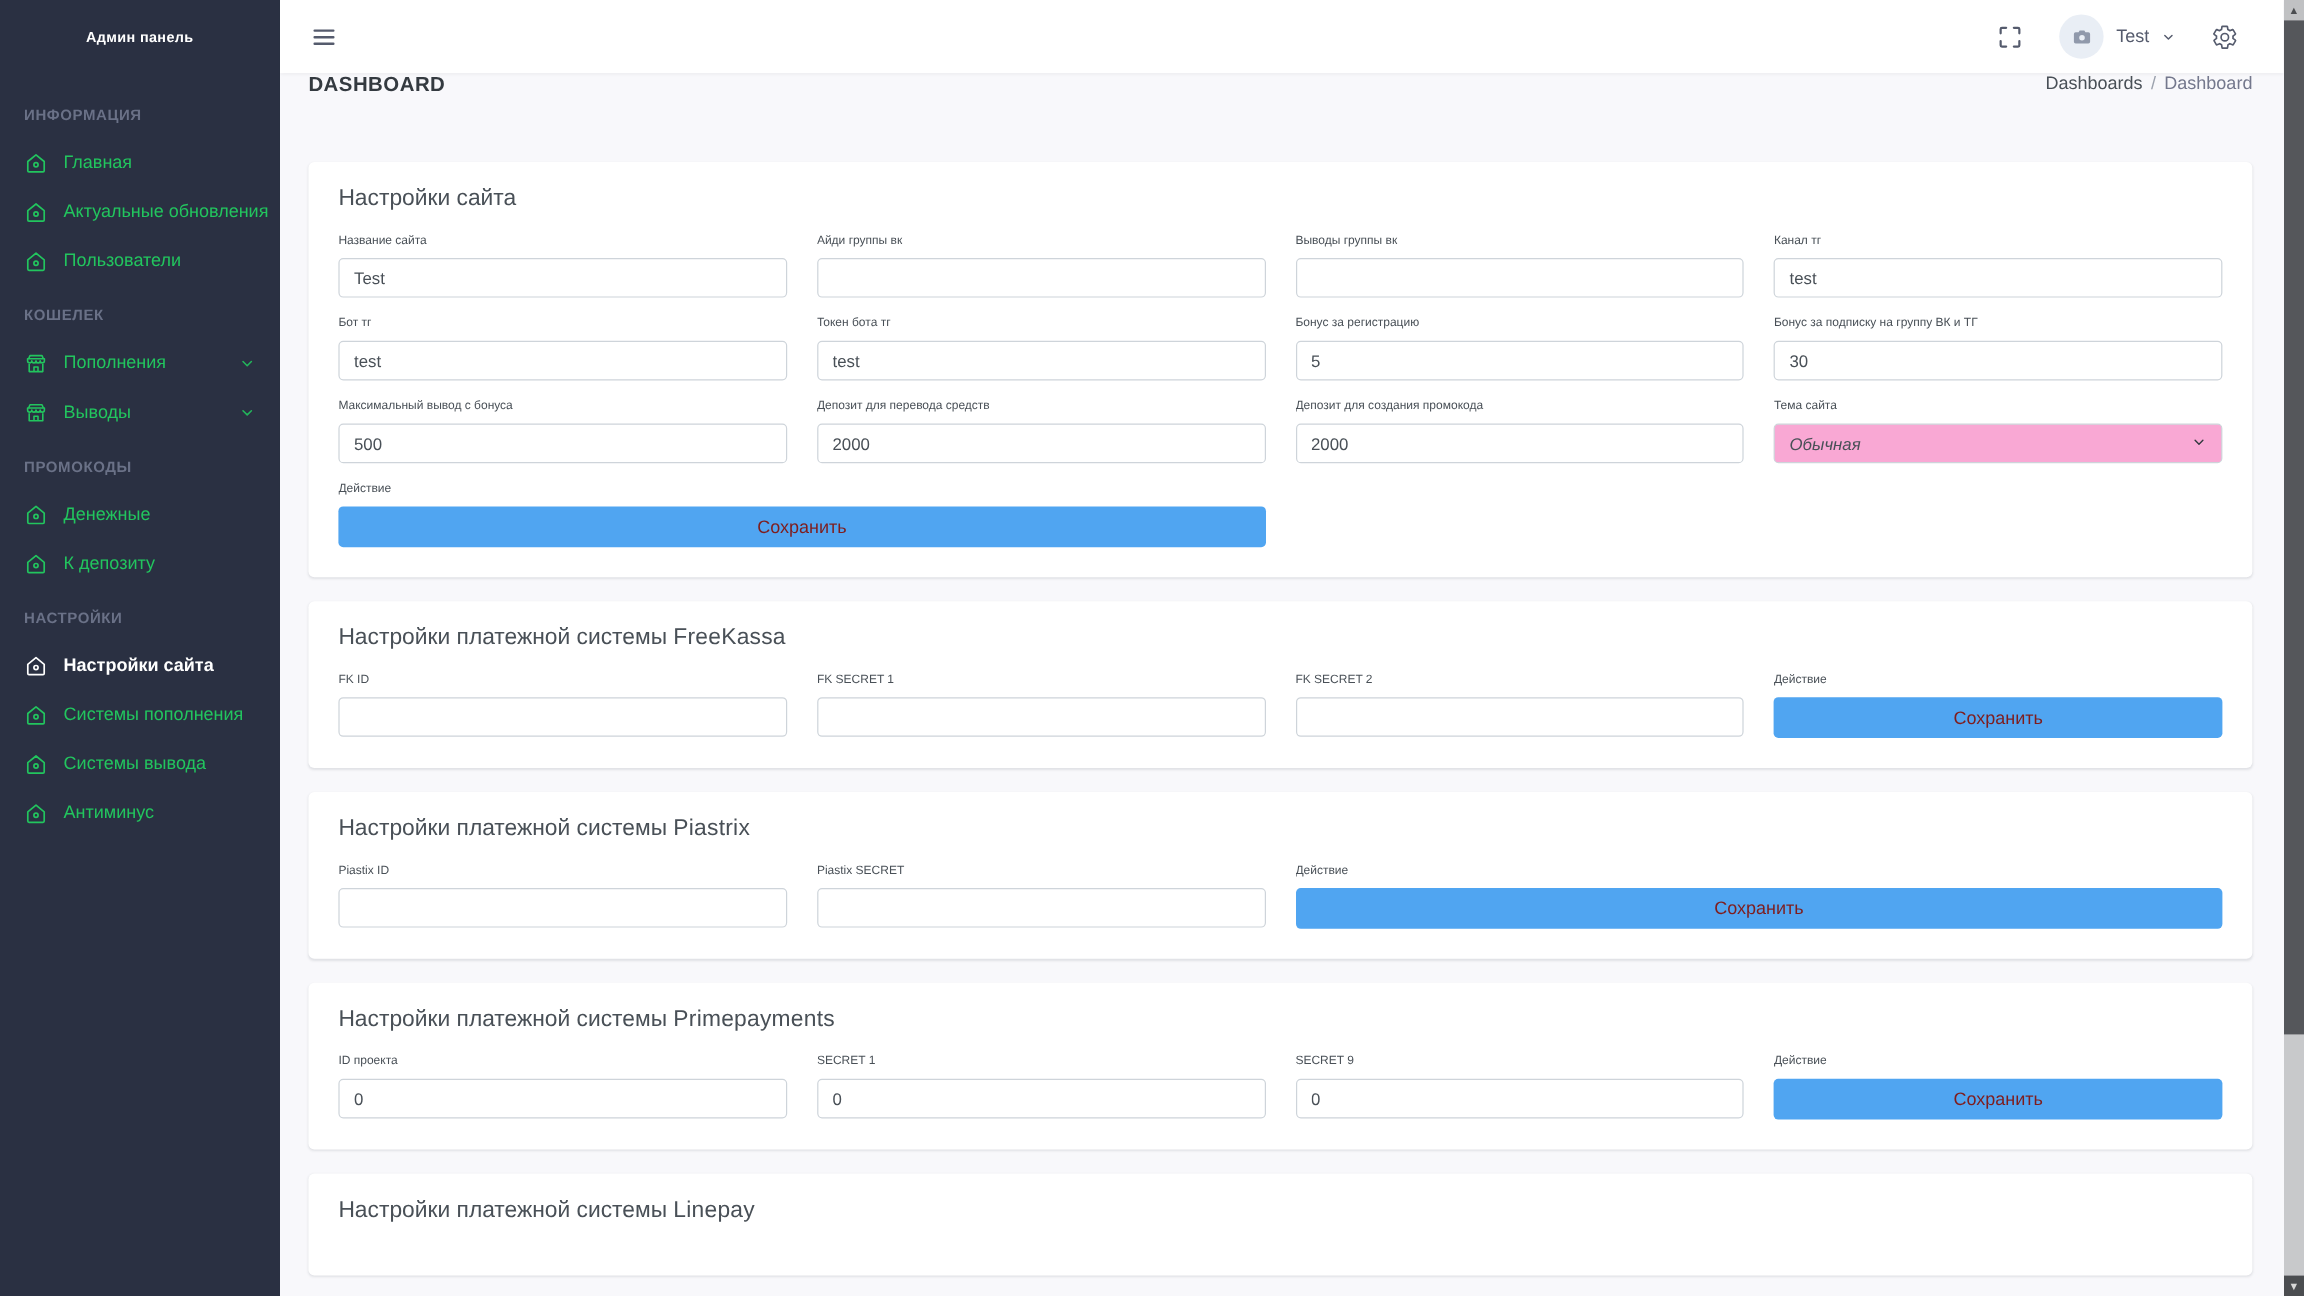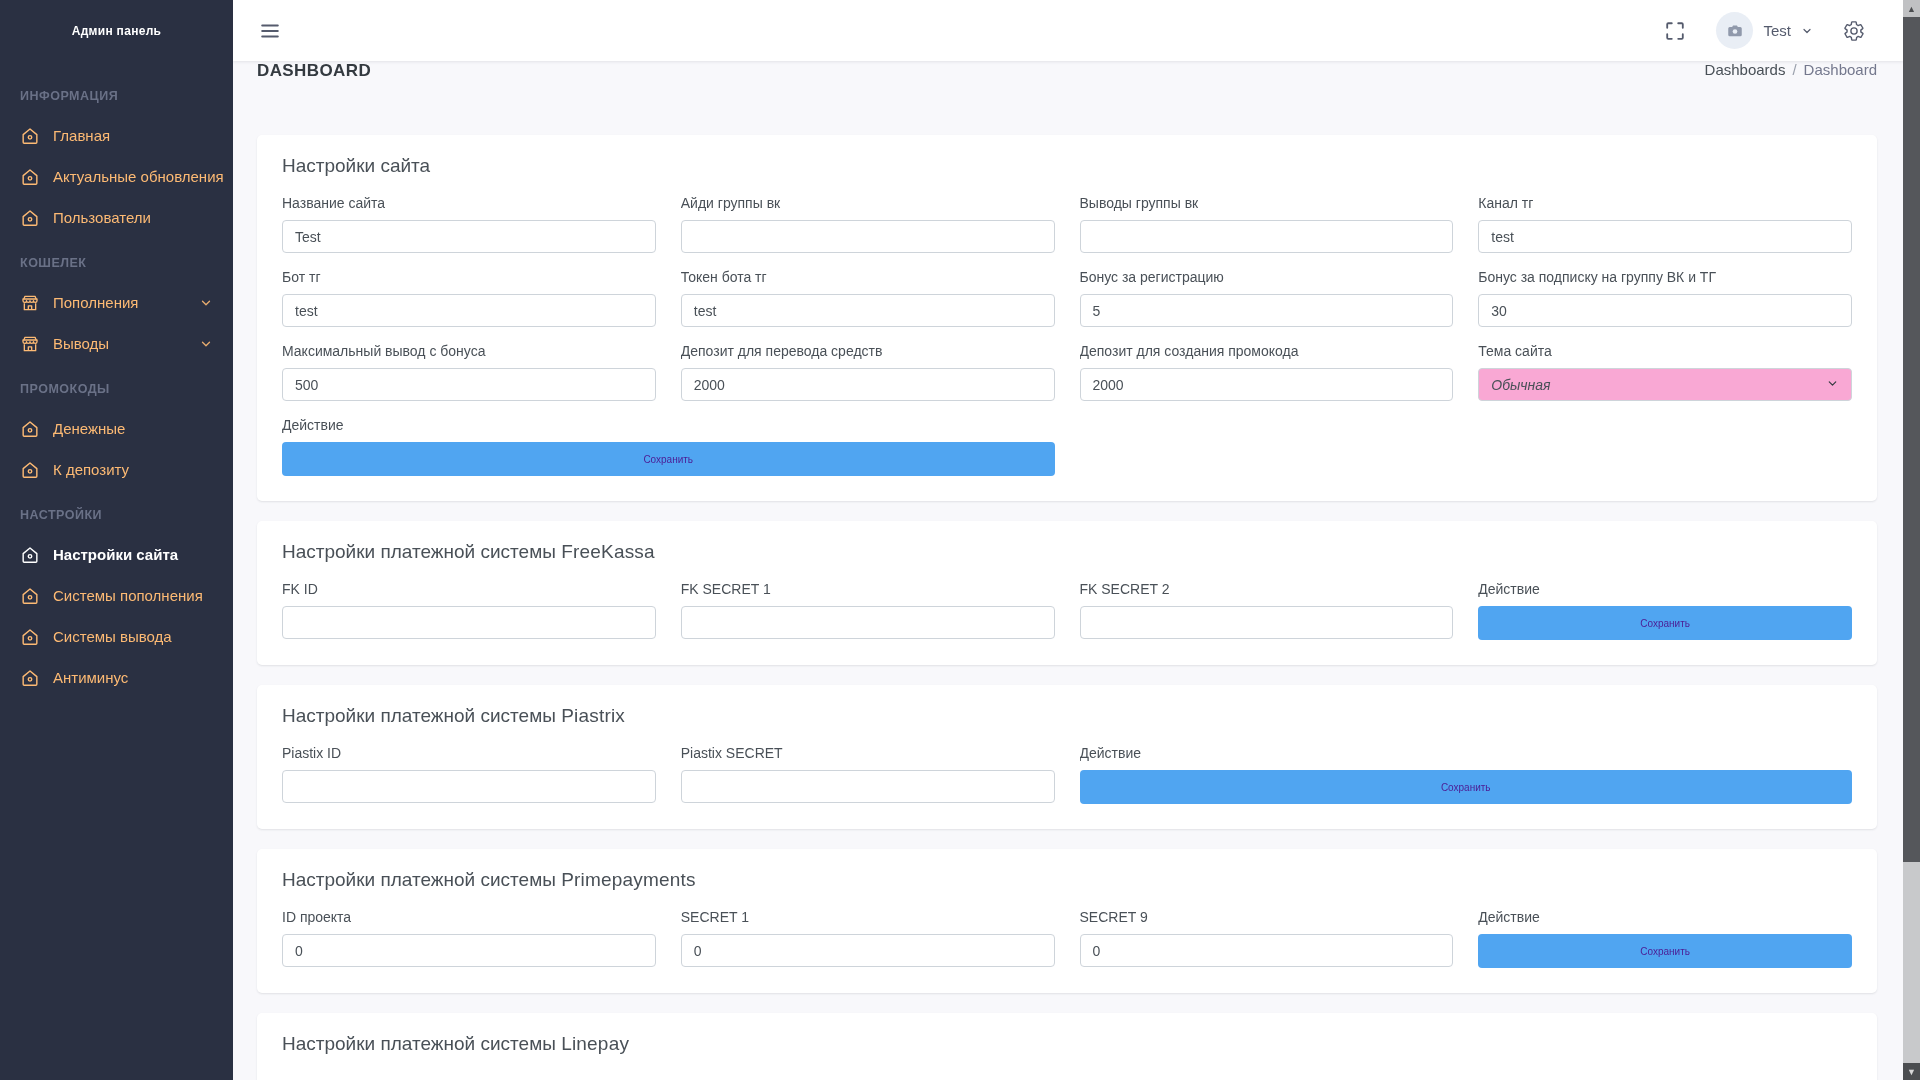--- a/index.html
+++ b/index.html
@@ -6,21 +6,21 @@
   html,body { width:1920px; height:1080px; overflow:hidden; }
   body { font-family:"Liberation Sans","DejaVu Sans",sans-serif; background:#f8f8fb; color:#495057; }
 
   
   .sidebar { position:fixed; left:0; top:0; bottom:0; width:233px; background:#2a3042; z-index:5; }
   .brand { height:61px; display:flex; align-items:center; justify-content:center;
            color:#ffffff; font-size:12px; font-weight:bold; letter-spacing:.3px; }
   .menu { padding-top:10px; }
   .menu-title { padding:18px 20px 12px; color:#6a7187; font-size:12.5px; font-weight:bold;
                 letter-spacing:.04em; }
-  .side-item { display:flex; align-items:center; padding:10.5px 20px; color:#fdba74;
+  .side-item { display:flex; align-items:center; padding:10.5px 20px; color:#22c55e;
                font-size:15px; cursor:pointer; }
   .side-item .s-icon { width:20px; height:20px; margin-right:13px; flex:none; }
   .side-item .s-icon svg { width:20px; height:20px; display:block; }
   .side-item .s-label { white-space:nowrap; }
   .side-item .s-chev { margin-left:auto; width:14px; height:14px; opacity:.9; }
   .side-item .s-chev svg { width:14px; height:14px; display:block; }
   .side-item.active { color:#ffffff; font-weight:bold; }
 
   
   .main { margin-left:233px; margin-right:17px; }
@@ -46,37 +46,37 @@
 
   
   .content { padding:0 26px 0 24px; }
   .card { background:#ffffff; border-radius:5px; box-shadow:0 1px 2px rgba(56,65,74,.12);
           padding:20px 25px 25px; margin-bottom:20px; }
   .card-title { font-size:19px; font-weight:500; color:#495057; margin-bottom:18px; }
   .card-title .brand-part { letter-spacing:.2px; }
   .grid { display:grid; grid-template-columns:repeat(4,1fr); column-gap:25px; row-gap:16px; }
   .field { min-width:0; }
   .span2 { grid-column:span 2; }
-  .f-label { display:block; font-size:14px; color:#495057; font-weight:500; margin-bottom:9px;
+  .f-label { display:block; font-size:10px; color:#495057; font-weight:500; margin-bottom:9px;
              white-space:nowrap; overflow:hidden; }
   .f-input { width:100%; height:33px; border:1px solid #ced4da; border-radius:4px;
              padding:0 12px; font-size:14px; color:#495057; background:#fff; outline:none;
              font-family:"Liberation Sans","DejaVu Sans",sans-serif; }
   .f-select { width:100%; height:33px; border:1px solid #ced4da; border-radius:4px;
               padding:0 12px; font-size:14px; color:#495057; background:#f9a8d4;
               display:flex; align-items:center; justify-content:space-between; cursor:pointer;font-style:italic; }
   .f-select svg { width:13px; height:13px; color:#343a40; }
   .f-textarea-wrap { position:relative; }
   .f-textarea { width:100%; height:51px; border:1px solid #ced4da; border-radius:4px;
                 padding:6px 12px; font-size:14px; color:#495057; resize:none; outline:none;
                 font-family:"Liberation Sans","DejaVu Sans",sans-serif; display:block; }
   .resize-grip { position:absolute; right:3px; bottom:3px; width:11px; height:11px; pointer-events:none; }
   .resize-grip svg { width:11px; height:11px; display:block; }
   .f-button { width:100%; height:34px; border:none; border-radius:4px; background:#50a5f1;
-              color:#4c1d95; font-size:10px; cursor:pointer;
+              color:#7f1d1d; font-size:15px; cursor:pointer;
               font-family:"Liberation Sans","DejaVu Sans",sans-serif; }
 
   
   .scrollbar { position:fixed; right:0; top:0; bottom:0; width:17px; background:#c8c9cb; z-index:10; }
   .sb-arrow { position:absolute; left:0; width:17px; height:17px; display:flex; align-items:center;
               justify-content:center; font-size:9px; color:#4b4d50; background:#c0c1c3; cursor:pointer; }
   .sb-arrow.up { top:0; }
   .sb-arrow.down { bottom:0; background:#4b4d50; color:#d7d7d7; }
   .sb-thumb { position:absolute; left:0; top:17px; width:17px; height:845px; background:#55575b; cursor:pointer; }
 </style>

